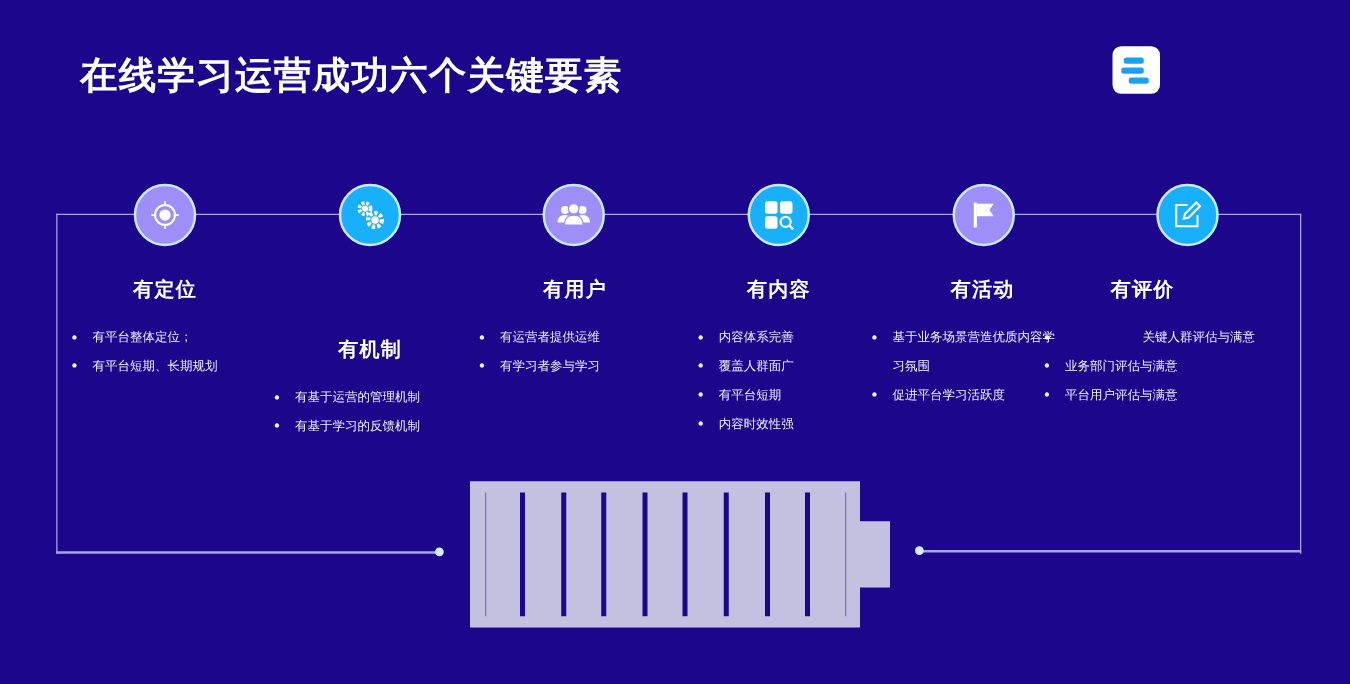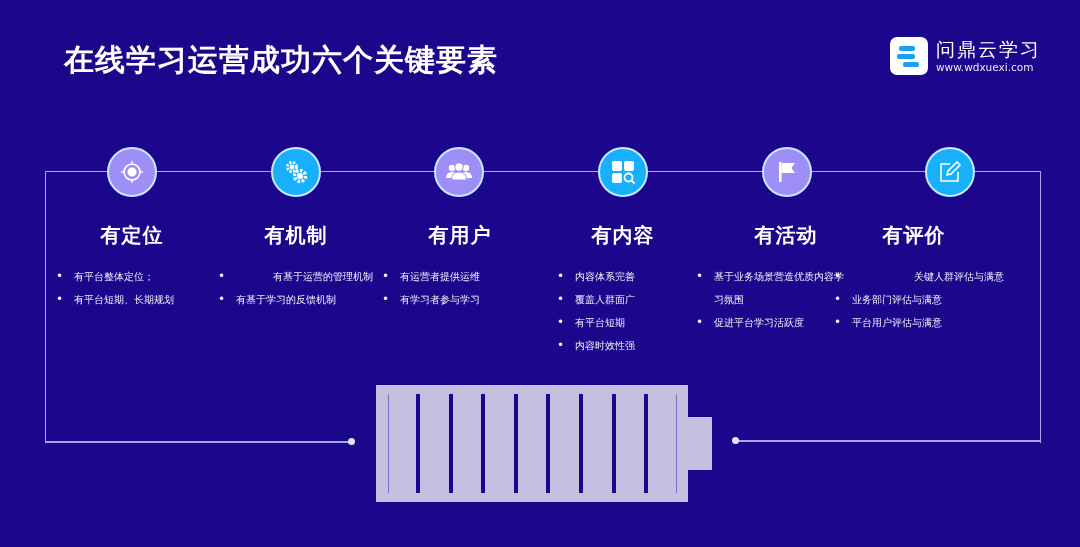--- a/index.html
+++ b/index.html
@@ -40,21 +40,21 @@
     position: absolute; width: 50px; height: 50px; border-radius: 50%;
     border: 2.5px solid #c9e9ff;
     display: flex; align-items: center; justify-content: center;
     top: 147px;
   }
   .node.purple { background: #9d8ff7; }
   .node.blue { background: #18b0fb; }
 
   .col { position: absolute; top: 222px; width: 160px; }
   .col-title {
-    font-size: 20px; font-weight: bold; text-align: center; color: #ffffff;
+    font-size: 16px; font-weight: bold; text-align: center; color: #ffffff;
     margin-bottom: 16px; letter-spacing: 1px;
   }
   .items { list-style: none; }
   .items li {
     position: relative; padding-left: 18px; font-size: 10px; line-height: 23px; color: #f2f2ff;
   }
   .items li::before {
     content: "•"; position: absolute; left: 0; top: 0; color: #f2f2ff; font-size: 12px;
   }
 
@@ -71,24 +71,20 @@
 </head>
 <body>
 
 <div class="title">在线学习运营成功六个关键要素</div>
 
 <div class="logo">
   <div class="logo-box">
     <div class="bar" style="left:9px;top:9px;width:16px;"></div>
     <div class="bar" style="left:7px;top:17px;width:18px;"></div>
     <div class="bar" style="left:13px;top:25px;width:16px;"></div>
-  </div>
-  <div class="logo-text">
-    <div class="logo-name">问鼎云学习</div>
-    <div class="logo-url">www.wdxuexi.com</div>
   </div>
 </div>
 
 <div class="frame"></div>
 <div class="frame-bottom-left"></div>
 <div class="frame-bottom-right"></div>
 <div class="dot" style="left:348px;top:438px;"></div>
 <div class="dot" style="left:732px;top:437px;"></div>
 
 <div class="node purple" style="left:107px;">
@@ -142,24 +138,24 @@
 </div>
 
 <div class="col" style="left:52px;">
   <div class="col-title" style="padding-left:0px;">有定位</div>
   <ul class="items" style="padding-left:4px;">
     <li>有平台整体定位；</li>
     <li style="width:142px;">有平台短期、长期规划</li>
   </ul>
 </div>
 
-<div class="col" style="left:216px;">
+<div class="col" style="left:216px;margin-top:48px;">
   <div class="col-title">有机制</div>
   <ul class="items" style="padding-left:2px;">
-    <li style="width:155px;text-align:right;">有基于运营的管理机制</li>
+    <li style="width:155px;">有基于运营的管理机制</li>
     <li style="width:155px;">有基于学习的反馈机制</li>
   </ul>
 </div>
 
 <div class="col" style="left:380px;">
   <div class="col-title">有用户</div>
   <ul class="items" style="padding-left:2px;">
     <li>有运营者提供运维</li>
     <li>有学习者参与学习</li>
   </ul>

